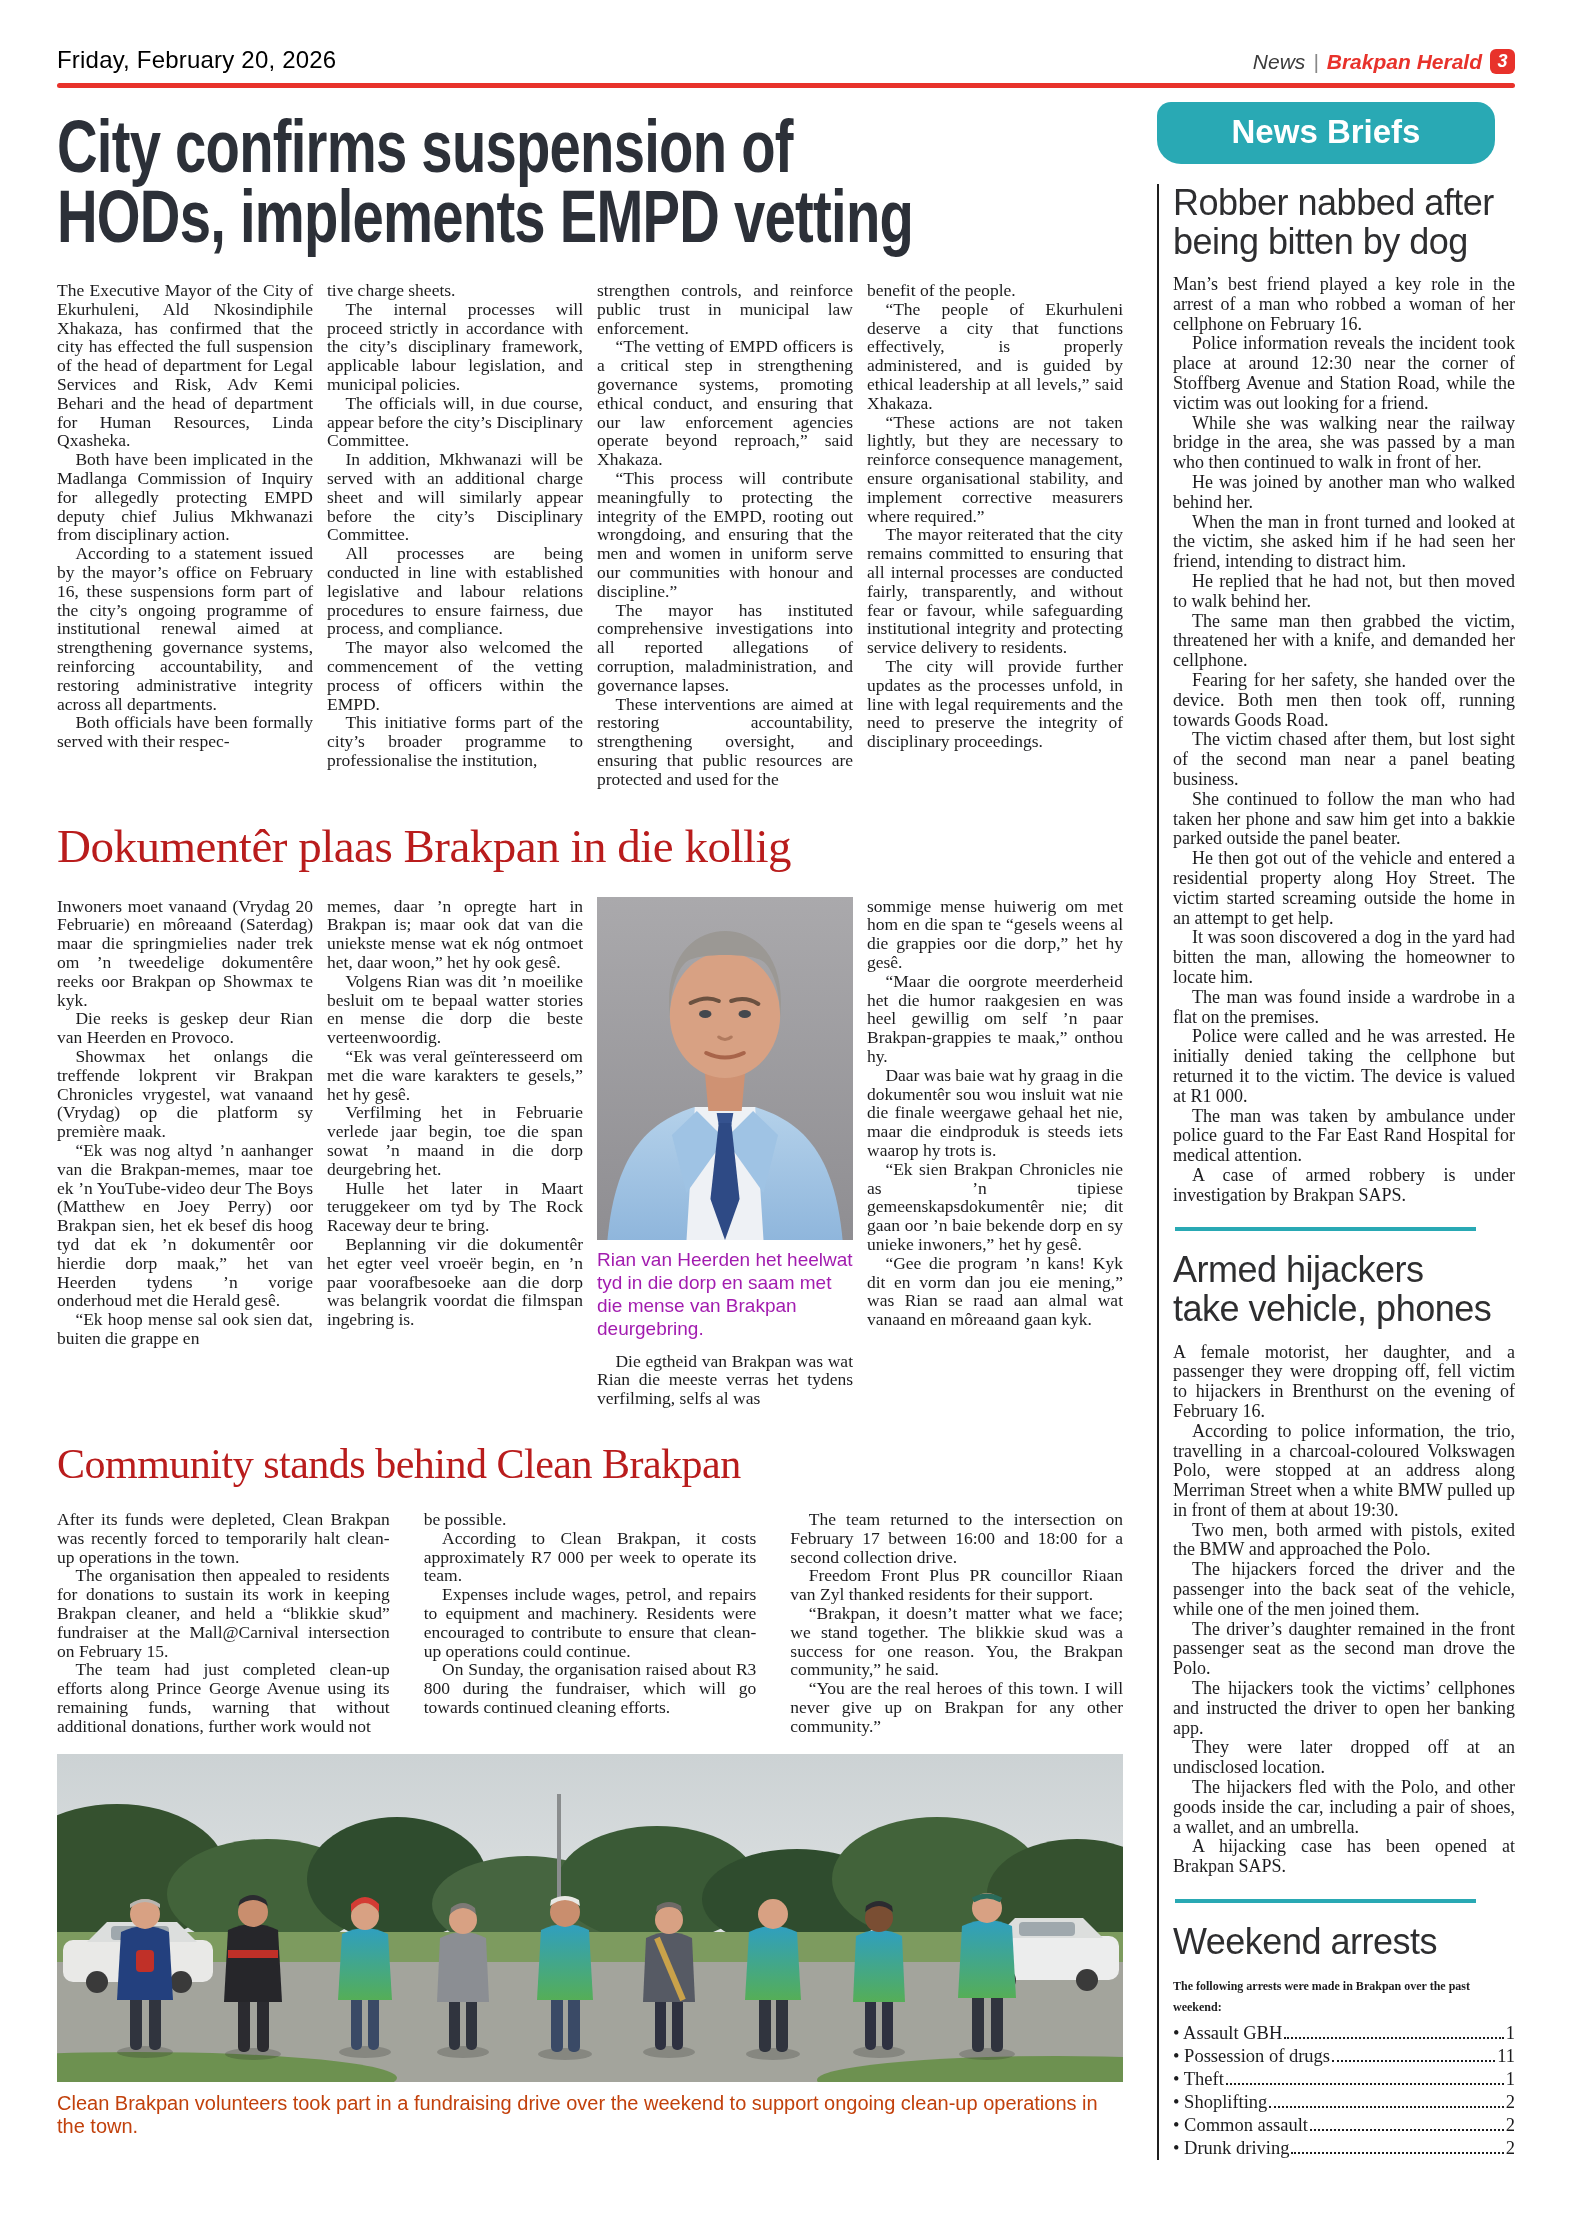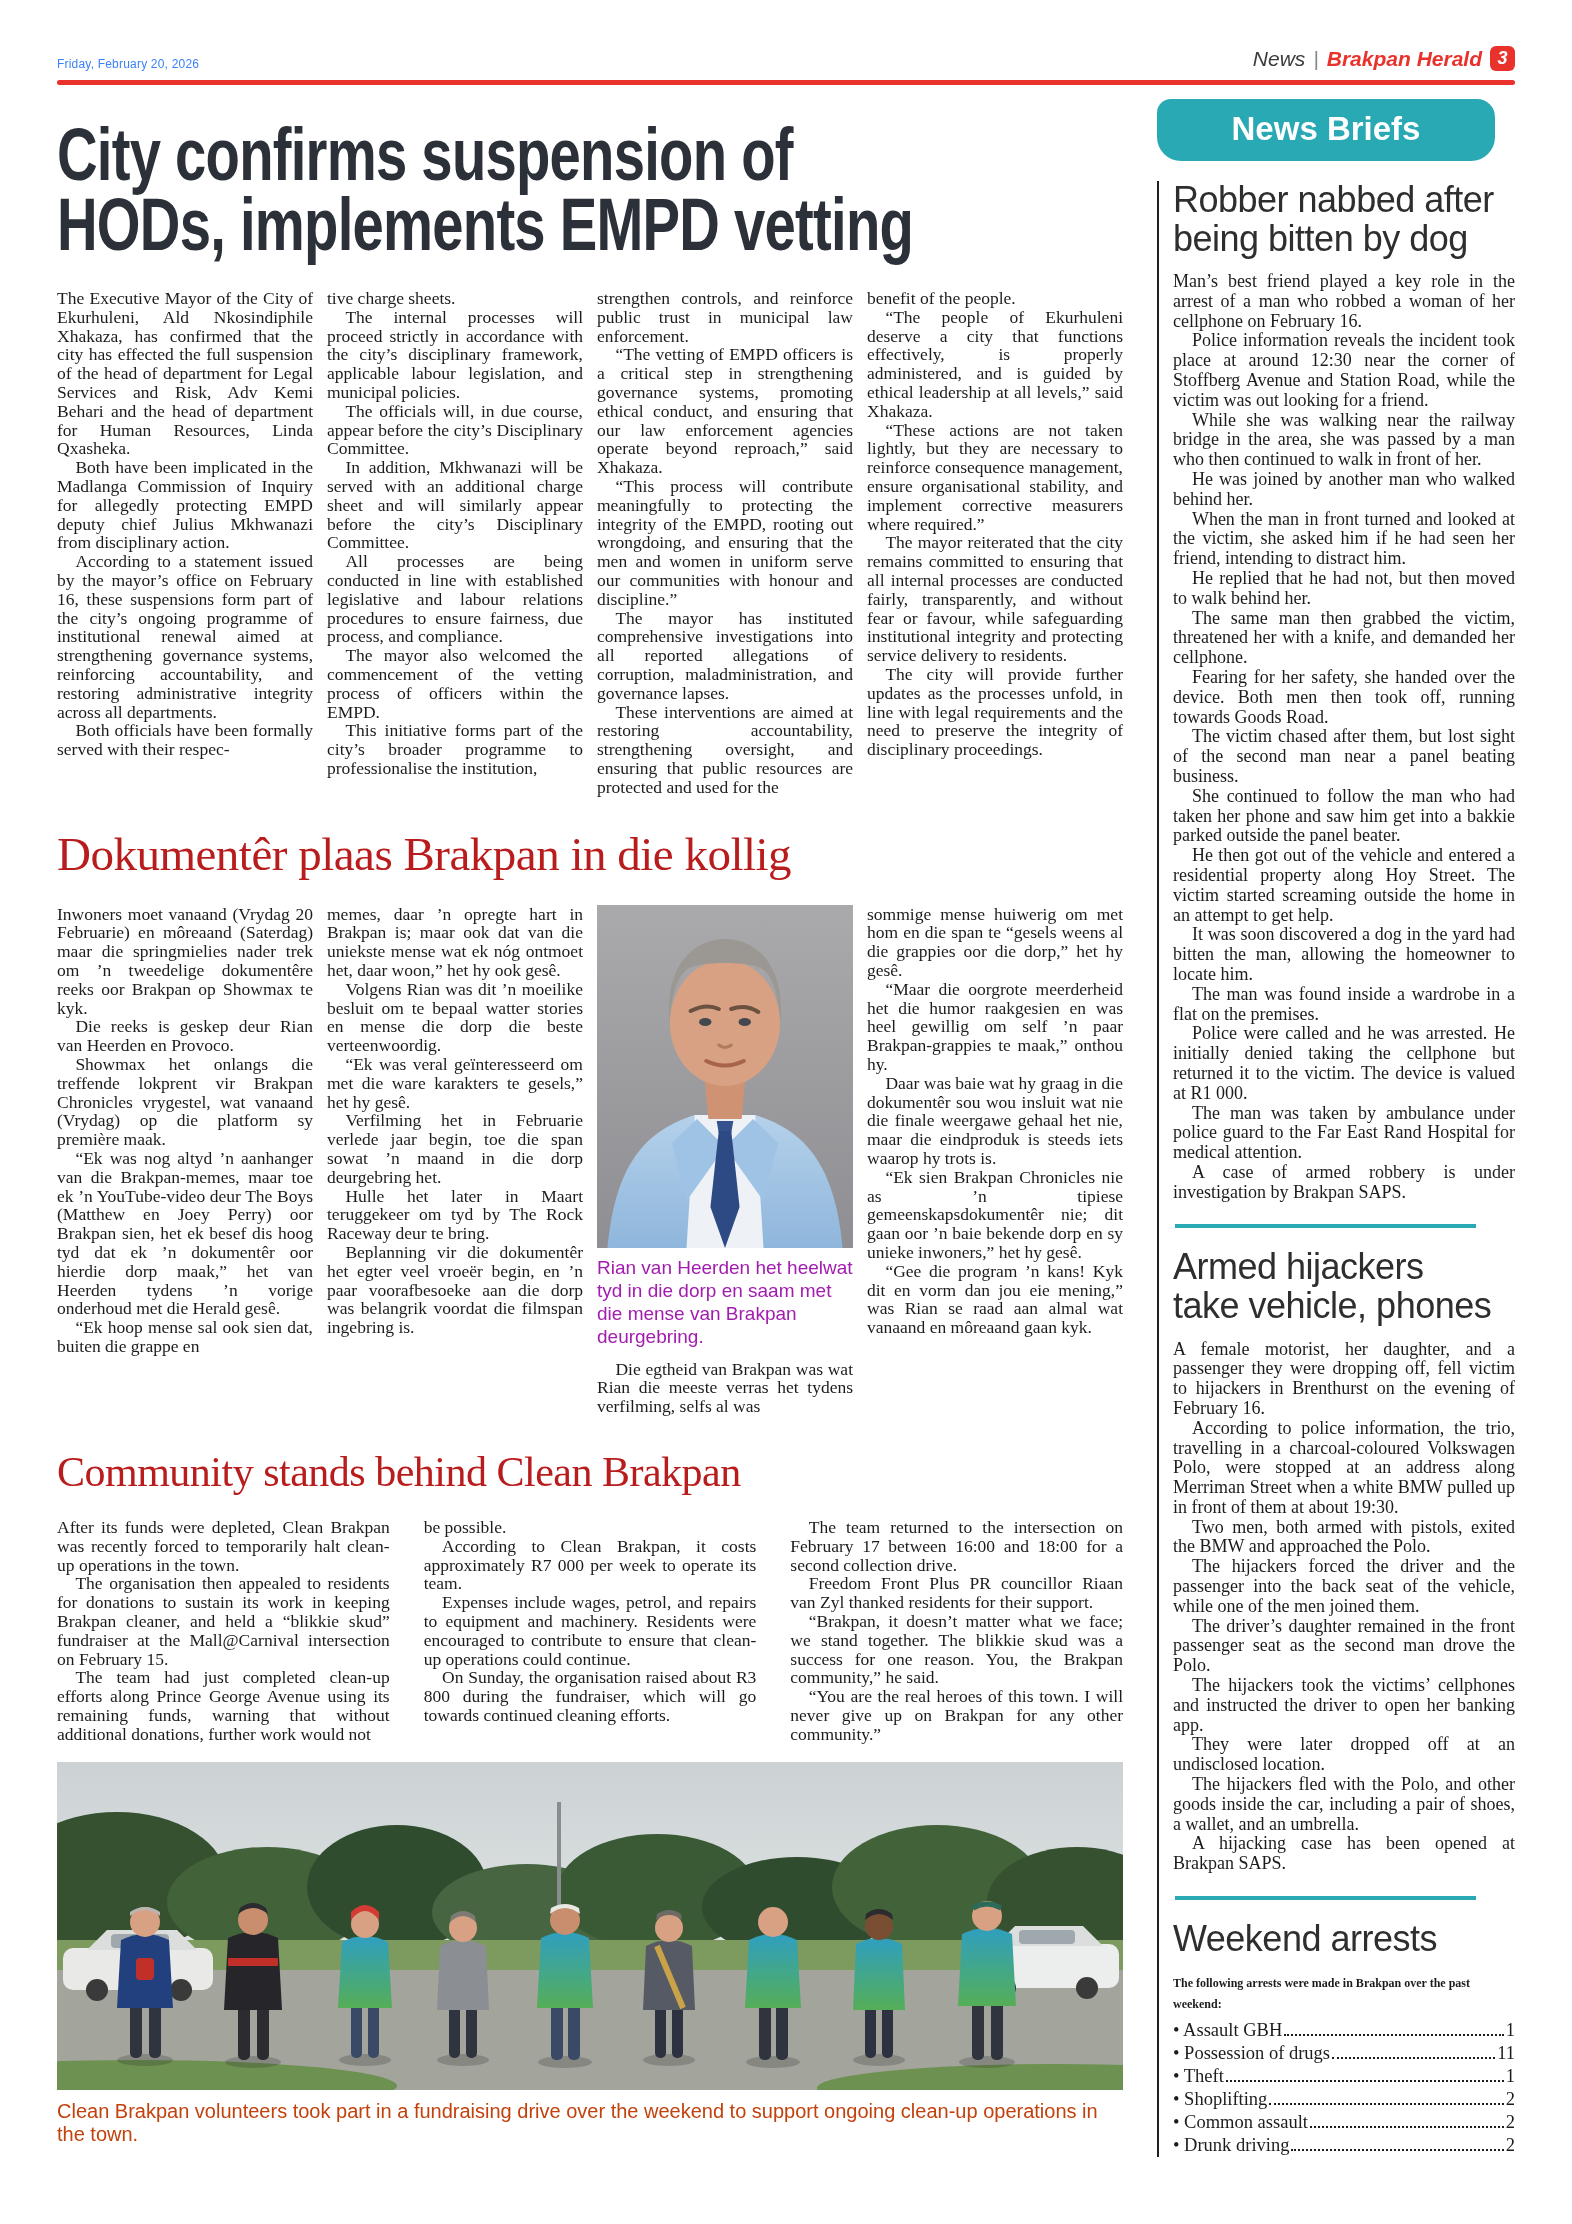--- a/index.html
+++ b/index.html
@@ -3,32 +3,32 @@
 <meta charset="utf-8">
 <style>
   * { margin:0; padding:0; box-sizing:border-box; }
   html,body { background:#ffffff; }
   body { width:1572px; font-family:"Liberation Serif", serif; color:#1c1c1e; }
   .page { width:1572px; min-height:2224px; padding:46px 57px 30px 57px; background:#fff; }
 
   
   .topbar { display:flex; justify-content:space-between; align-items:flex-end;
             font-family:"Liberation Sans", sans-serif; margin-bottom:9px; }
-  .top-date { font-size:12px; color:#3b82f6; letter-spacing:0.2px; }
+  .top-date { font-size:24px; color:#000000; letter-spacing:0.2px; }
   .top-right { display:flex; align-items:center; gap:8px; font-size:21px;font-style:italic; }
   .top-section { color:#3c3c3c; }
   .top-sep { color:#888; font-weight:300; }
   .top-masthead { color:#e8322b; font-weight:bold; }
   .top-pagenum { background:#e8322b; color:#fff; font-weight:bold; font-size:18px;
                  width:25px; height:25px; border-radius:6px; display:flex;
                  align-items:center; justify-content:center; }
   .red-rule { height:5px; background:#e8322b; border-radius:3px; }
 
   
-  .content { display:flex; gap:34px; margin-top:14px;align-items:center; }
+  .content { display:flex; gap:34px; margin-top:14px; }
   .left-region { width:1066px; flex:none; }
   .sidebar { width:358px; flex:none; }
 
   .cols { display:flex; gap:14px; }
   .cols .col { flex:1; min-width:0; }
   .col p, .brief-body p { font-size:17.5px; line-height:18.8px; text-align:justify; }
   .col p + p, p.ind { text-indent:1.05em; }
 
   
   .main-headline { color:#2c3038; font-family:"Liberation Sans", sans-serif;

